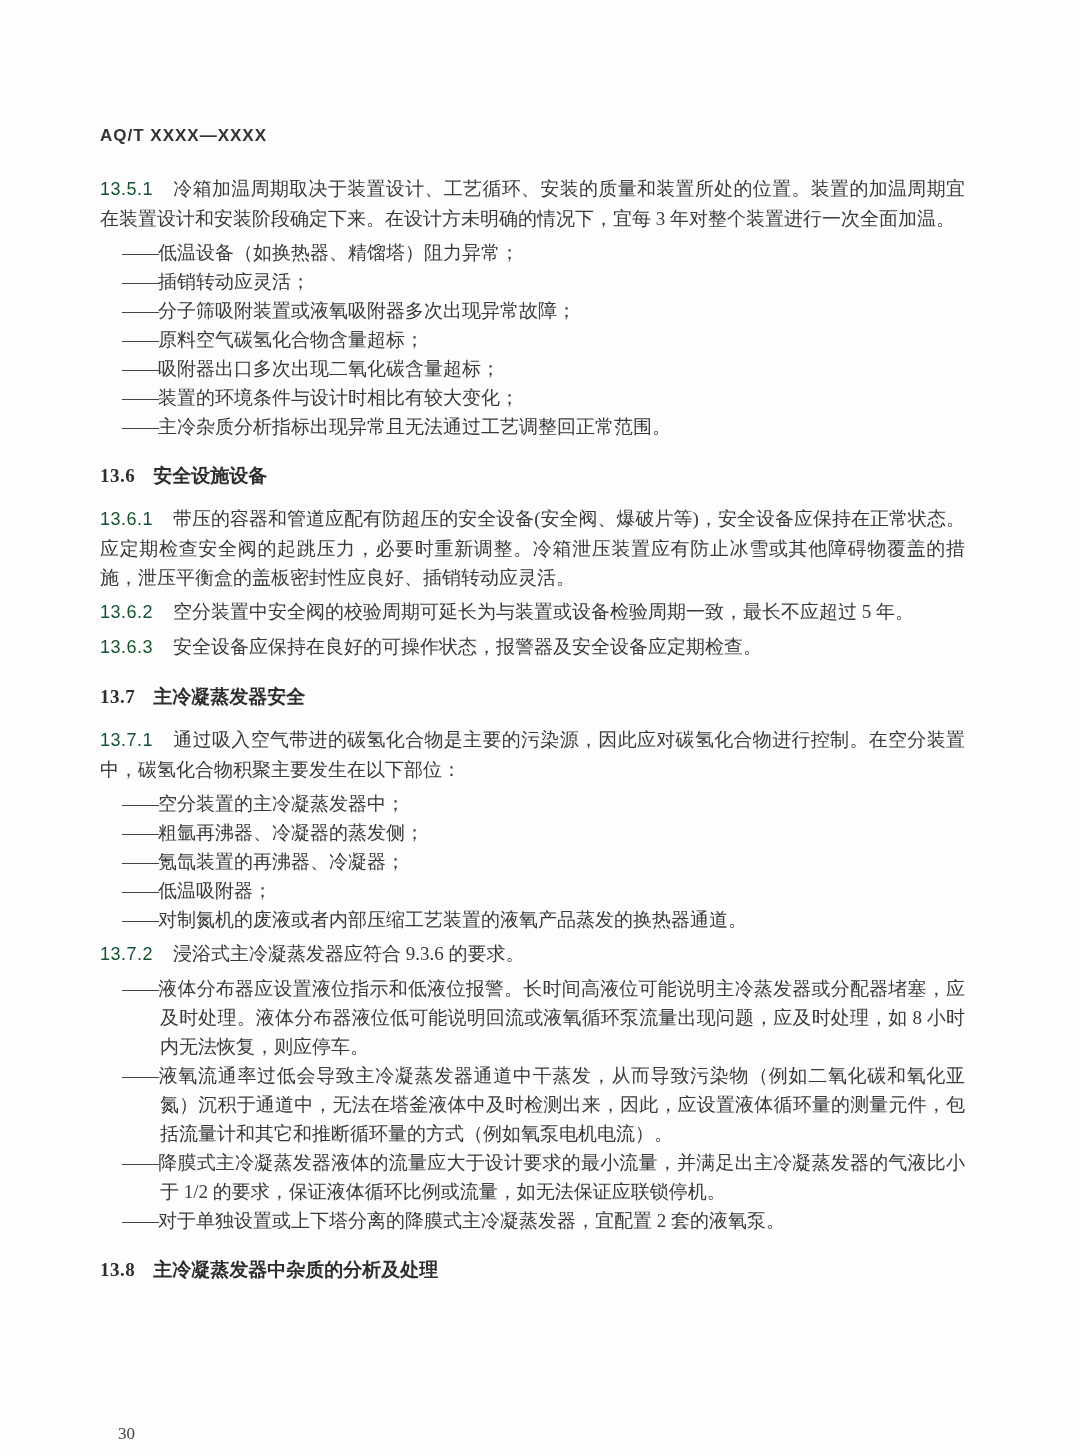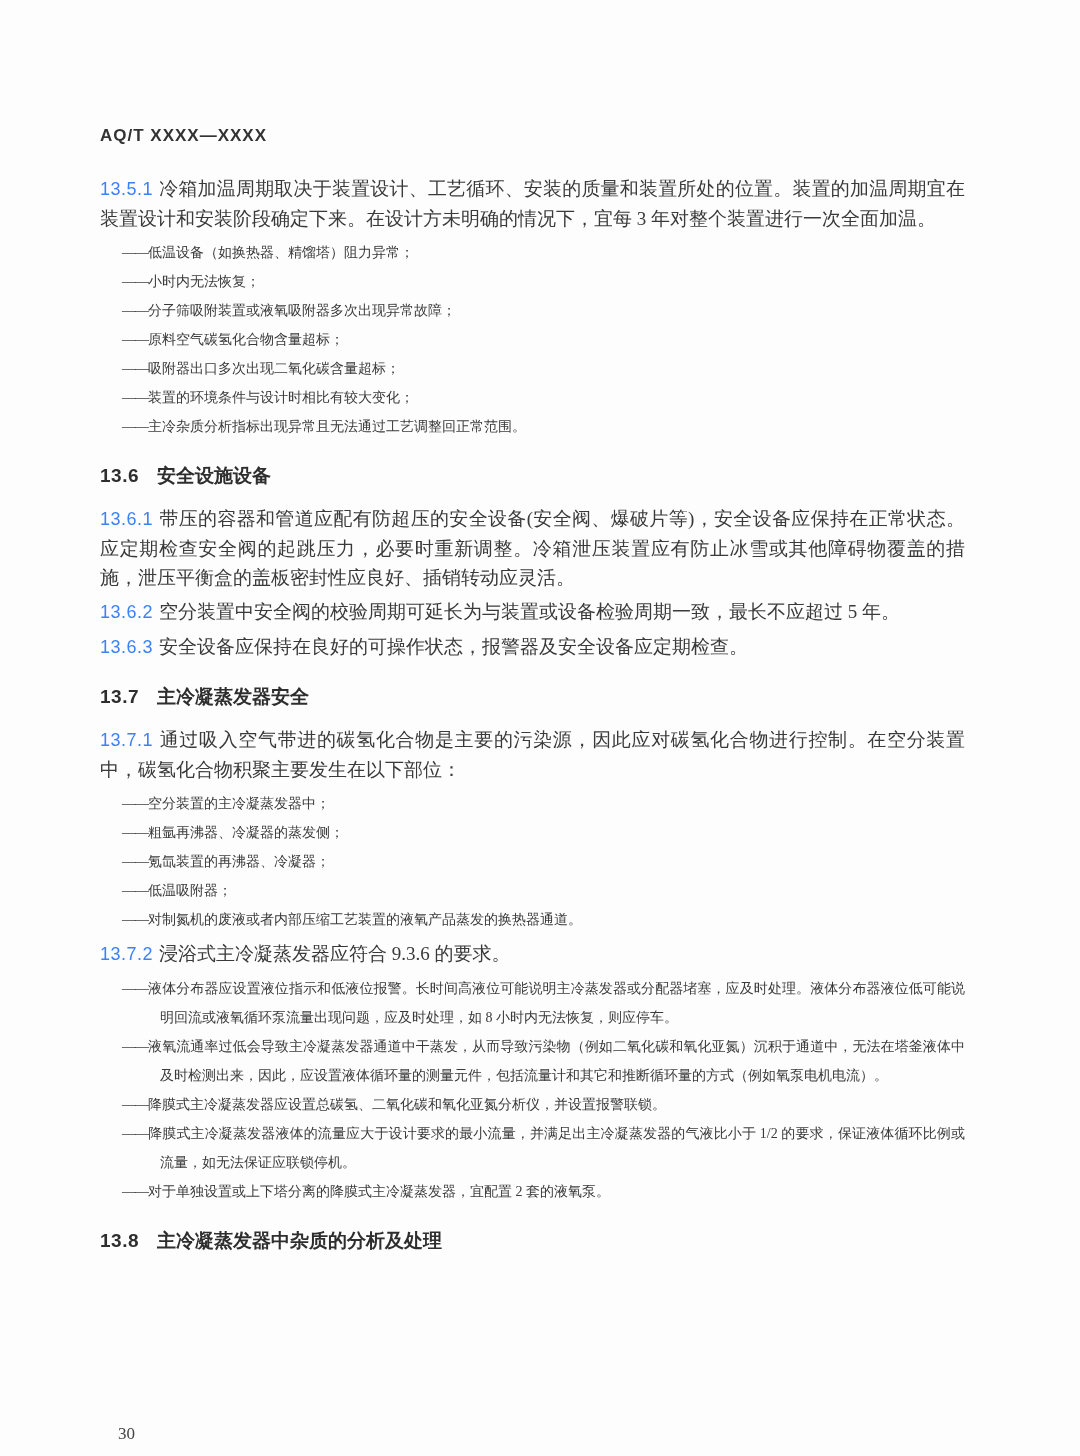--- a/index.html
+++ b/index.html
@@ -30,41 +30,41 @@
     margin: 0 0 5px 0;
     font-size: 19px;
     line-height: 29px;
     text-align: justify;
     color: #3a3a3a;
   }
   .clause .num {
     font-family: "Liberation Sans", "DejaVu Sans", sans-serif;
     font-size: 18px;
     letter-spacing: 0.5px;
-    margin-right: 6px;
-    color: #3b82f6;
+    margin-right: 20px;
+    color: #14532d;
     white-space: nowrap;
   }
   .section-heading {
     margin: 20px 0 14px 0;
     font-size: 19px;
     line-height: 29px;
     font-weight: 700;
     color: #2e2e2e;
-    font-family: Liberation Sans, sans-serif;
+    font-family: Liberation Serif, serif;
   }
   .section-heading .num {
     margin-right: 18px;
     letter-spacing: 0.5px;
   }
   .dash-list {
     margin: 0 0 5px 0;
   }
   .dash-item {
-    font-size: 14px;
+    font-size: 19px;
     line-height: 29px;
     text-align: justify;
     padding-left: 60px;
     text-indent: -38px;
     color: #3a3a3a;
   }
   .dash-item .dash {
     letter-spacing: -1px;
   }
   .page-number {
@@ -83,21 +83,21 @@
 
   <div class="running-header">AQ/T XXXX—XXXX</div>
 
   <main>
 
     <p class="clause"><span class="num">13.5.1</span><span>冷箱加温周期取决于装置设计、工艺循环、安装的质量和装置所处的位置。装置的加温周期宜在装置设计和安装阶段确定下来。在设计方未明确的情况下，宜每 3 年对整个装置进行一次全面加温。</span></p>
 
 
     <div class="dash-list">
       <div class="dash-item"><span class="dash">——</span><span>低温设备（如换热器、精馏塔）阻力异常；</span></div>
-      <div class="dash-item"><span class="dash">——</span><span>小时内无法恢复；</span></div>
+      <div class="dash-item"><span class="dash">——</span><span>插销转动应灵活；</span></div>
       <div class="dash-item"><span class="dash">——</span><span>分子筛吸附装置或液氧吸附器多次出现异常故障；</span></div>
       <div class="dash-item"><span class="dash">——</span><span>原料空气碳氢化合物含量超标；</span></div>
       <div class="dash-item"><span class="dash">——</span><span>吸附器出口多次出现二氧化碳含量超标；</span></div>
       <div class="dash-item"><span class="dash">——</span><span>装置的环境条件与设计时相比有较大变化；</span></div>
       <div class="dash-item"><span class="dash">——</span><span>主冷杂质分析指标出现异常且无法通过工艺调整回正常范围。</span></div>
     </div>
 
     <h2 class="section-heading"><span class="num">13.6</span><span>安全设施设备</span></h2>
 
     <p class="clause"><span class="num">13.6.1</span><span>带压的容器和管道应配有防超压的安全设备(安全阀、爆破片等)，安全设备应保持在正常状态。应定期检查安全阀的起跳压力，必要时重新调整。冷箱泄压装置应有防止冰雪或其他障碍物覆盖的措施，泄压平衡盒的盖板密封性应良好、插销转动应灵活。</span></p>
@@ -117,21 +117,20 @@
       <div class="dash-item"><span class="dash">——</span><span>低温吸附器；</span></div>
       <div class="dash-item"><span class="dash">——</span><span>对制氮机的废液或者内部压缩工艺装置的液氧产品蒸发的换热器通道。</span></div>
     </div>
 
     <p class="clause"><span class="num">13.7.2</span><span>浸浴式主冷凝蒸发器应符合 9.3.6 的要求。</span></p>
 
 
     <div class="dash-list">
       <div class="dash-item"><span class="dash">——</span><span>液体分布器应设置液位指示和低液位报警。长时间高液位可能说明主冷蒸发器或分配器堵塞，应及时处理。液体分布器液位低可能说明回流或液氧循环泵流量出现问题，应及时处理，如 8 小时内无法恢复，则应停车。</span></div>
       <div class="dash-item"><span class="dash">——</span><span>液氧流通率过低会导致主冷凝蒸发器通道中干蒸发，从而导致污染物（例如二氧化碳和氧化亚氮）沉积于通道中，无法在塔釜液体中及时检测出来，因此，应设置液体循环量的测量元件，包括流量计和其它和推断循环量的方式（例如氧泵电机电流）。</span></div>
-      <div class="dash-item"><span class="dash">——</span><span>降膜式主冷凝蒸发器应设置总碳氢、二氧化碳和氧化亚氮分析仪，并设置报警联锁。</span></div>
       <div class="dash-item"><span class="dash">——</span><span>降膜式主冷凝蒸发器液体的流量应大于设计要求的最小流量，并满足出主冷凝蒸发器的气液比小于 1/2 的要求，保证液体循环比例或流量，如无法保证应联锁停机。</span></div>
       <div class="dash-item"><span class="dash">——</span><span>对于单独设置或上下塔分离的降膜式主冷凝蒸发器，宜配置 2 套的液氧泵。</span></div>
     </div>
 
     <h2 class="section-heading"><span class="num">13.8</span><span>主冷凝蒸发器中杂质的分析及处理</span></h2>
 
   </main>
 
   <div class="page-number">30</div>
 

